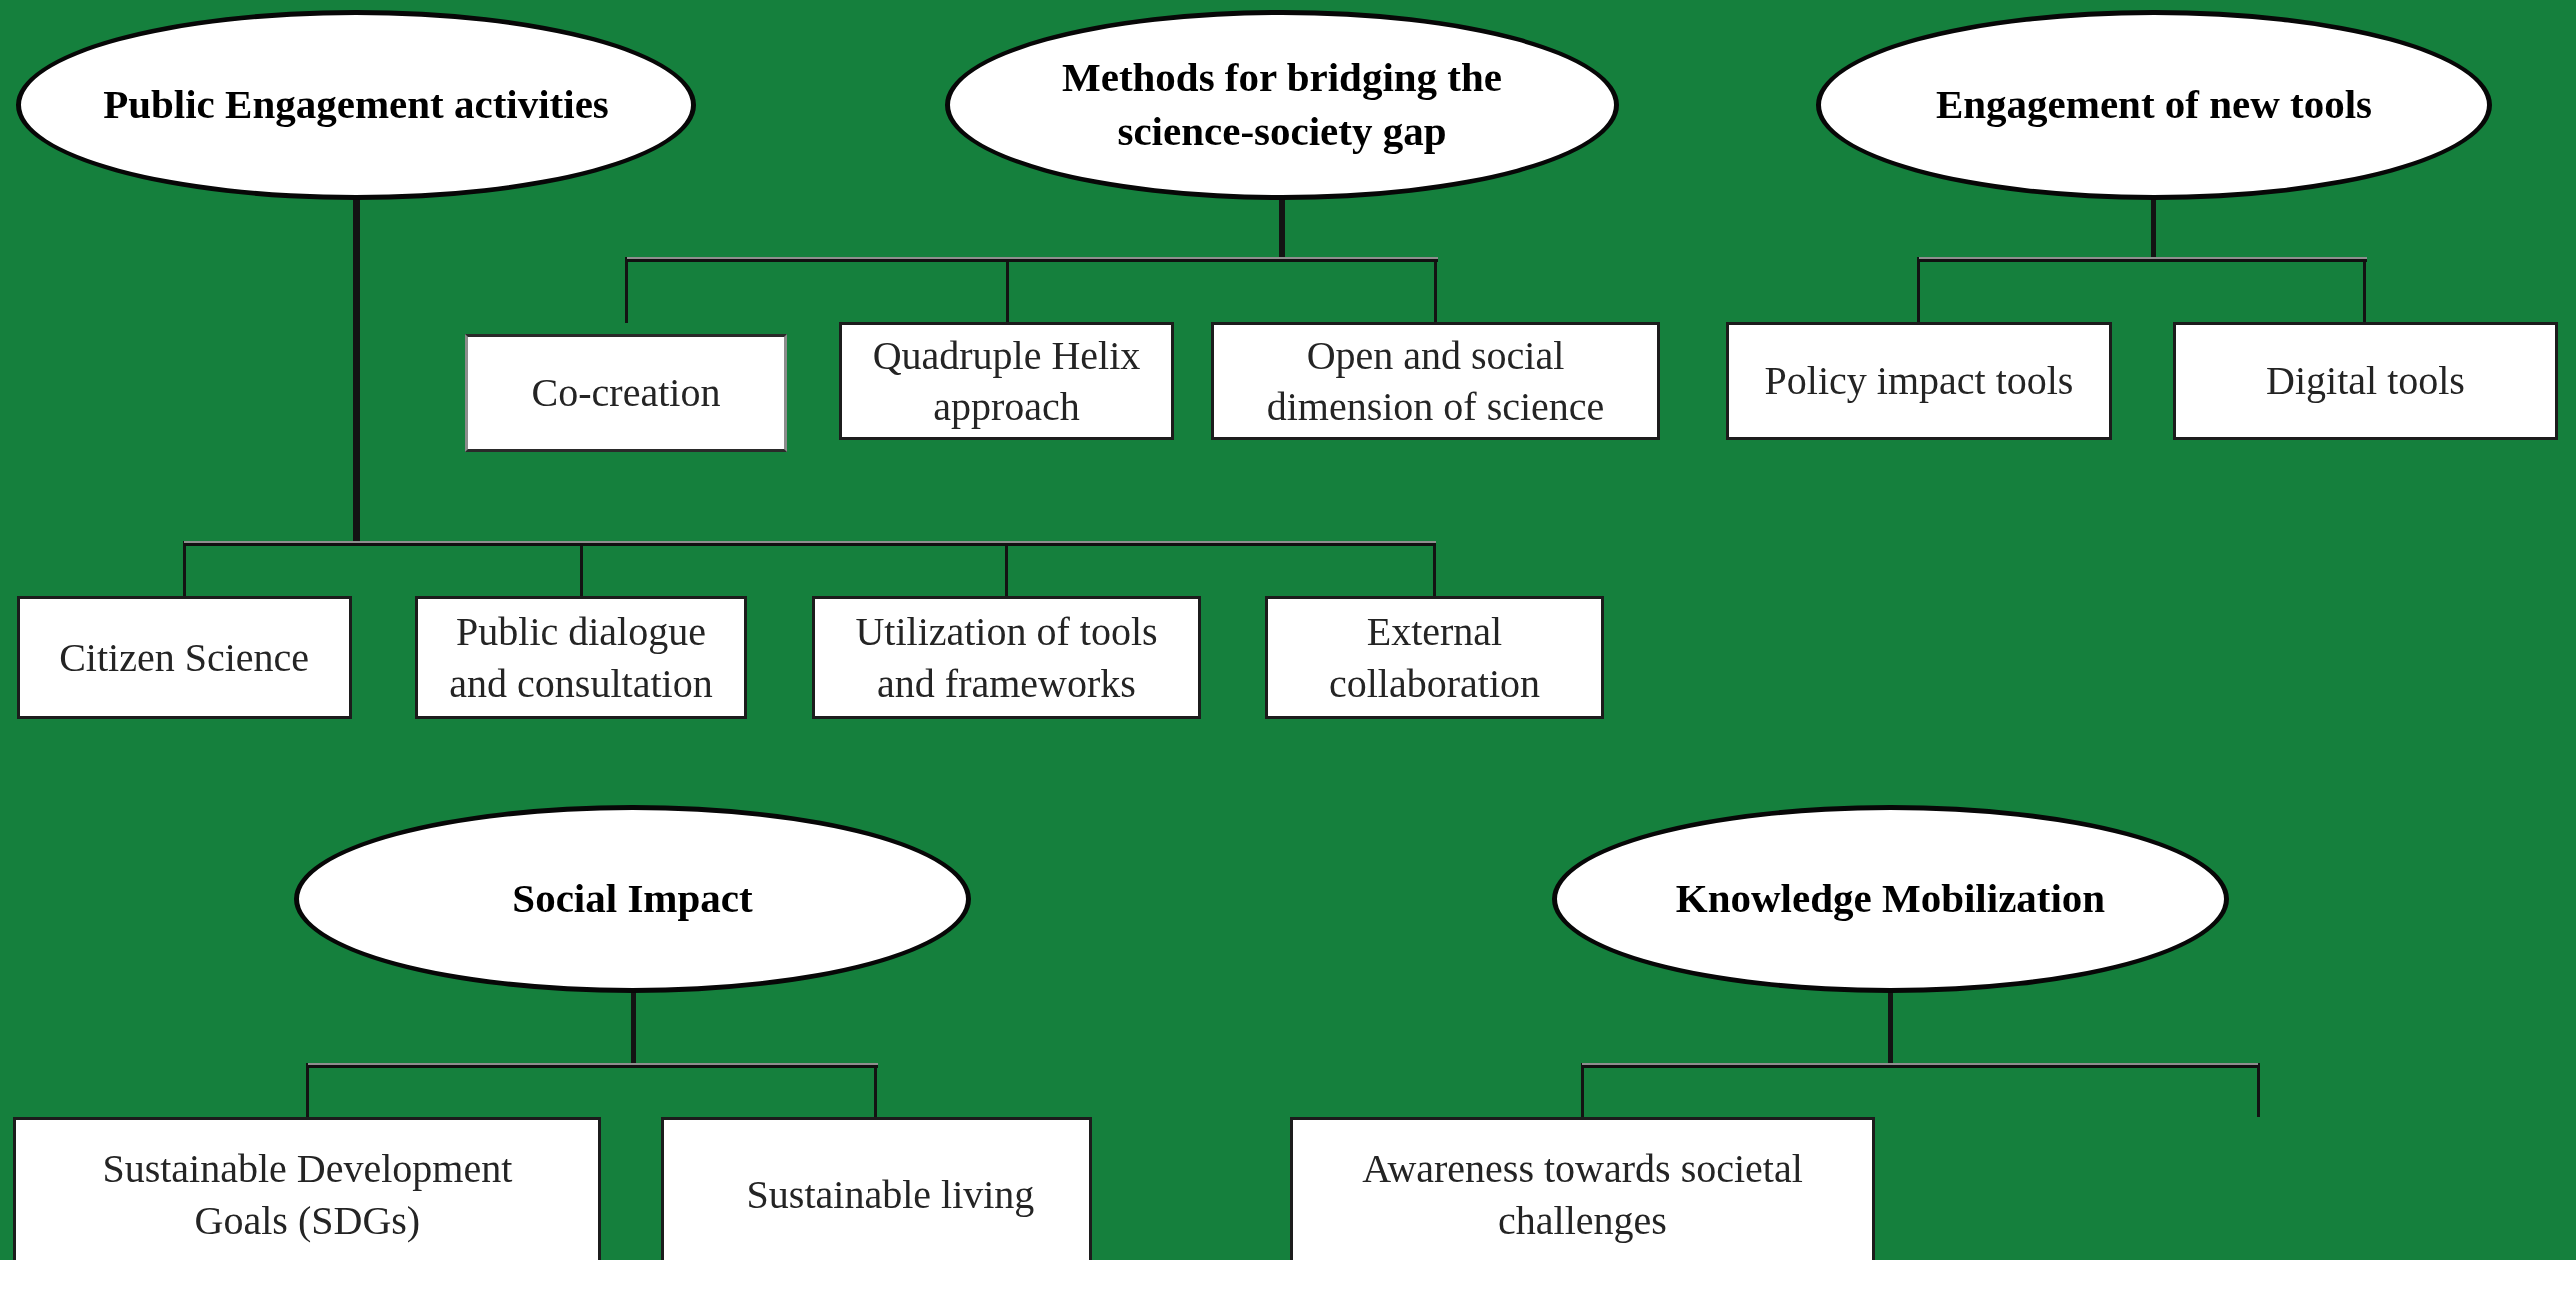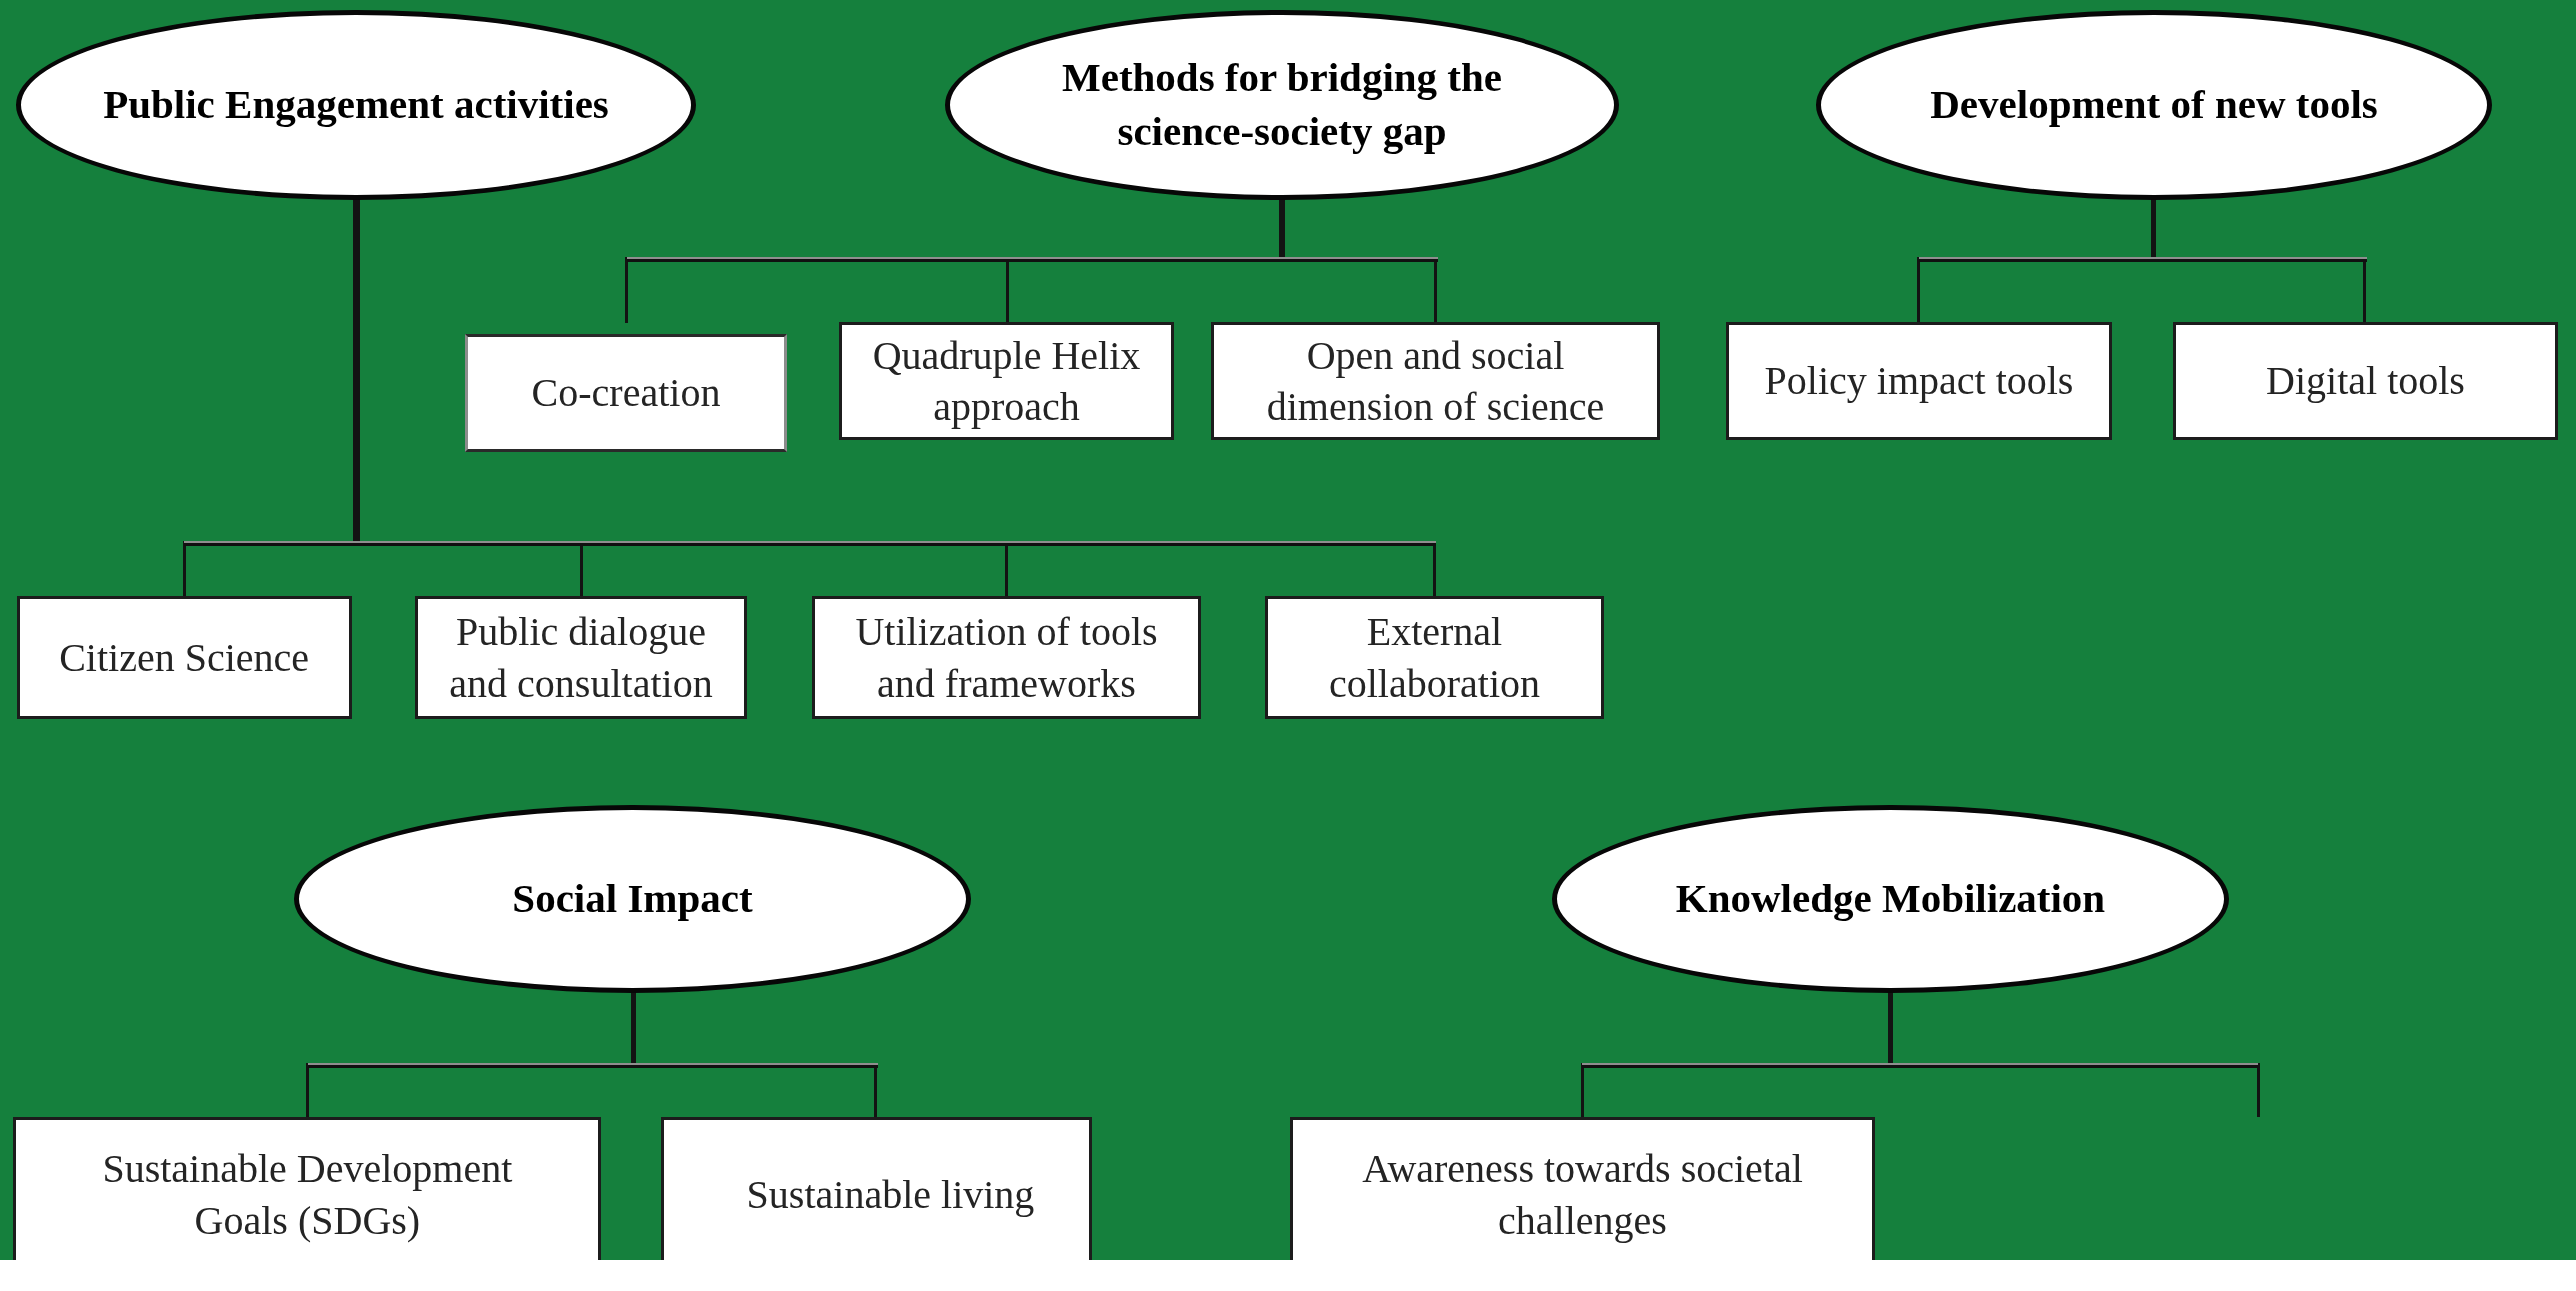--- a/index.html
+++ b/index.html
@@ -124,21 +124,21 @@
   <div class="node" style="left:839px; top:322px; width:335px; height:118px;">
     <span class="lbl">Quadruple Helix
 approach</span>
   </div>
   <div class="node" style="left:1211px; top:322px; width:449px; height:118px;">
     <span class="lbl">Open and social
 dimension of science</span>
   </div>
 
   <div class="ellipse" style="left:1816px; top:9.5px; width:676px; height:190px;">
-    <span class="lbl">Development of new tools</span>
+    <span class="lbl">Engagement of new tools</span>
   </div>
 
   <div class="vline" style="left:2151px; top:198px; width:4.7px; height:64px;"></div>
   <div class="hline" style="left:1919px; top:257px; width:448px;"></div>
   <div class="vline" style="left:1917px; top:257px; width:3.2px; height:66px;"></div>
   <div class="vline" style="left:2363px; top:257px; width:3.2px; height:66px;"></div>
 
   <div class="node" style="left:1726px; top:322px; width:386px; height:118px;">
     <span class="lbl">Policy impact tools</span>
   </div>

